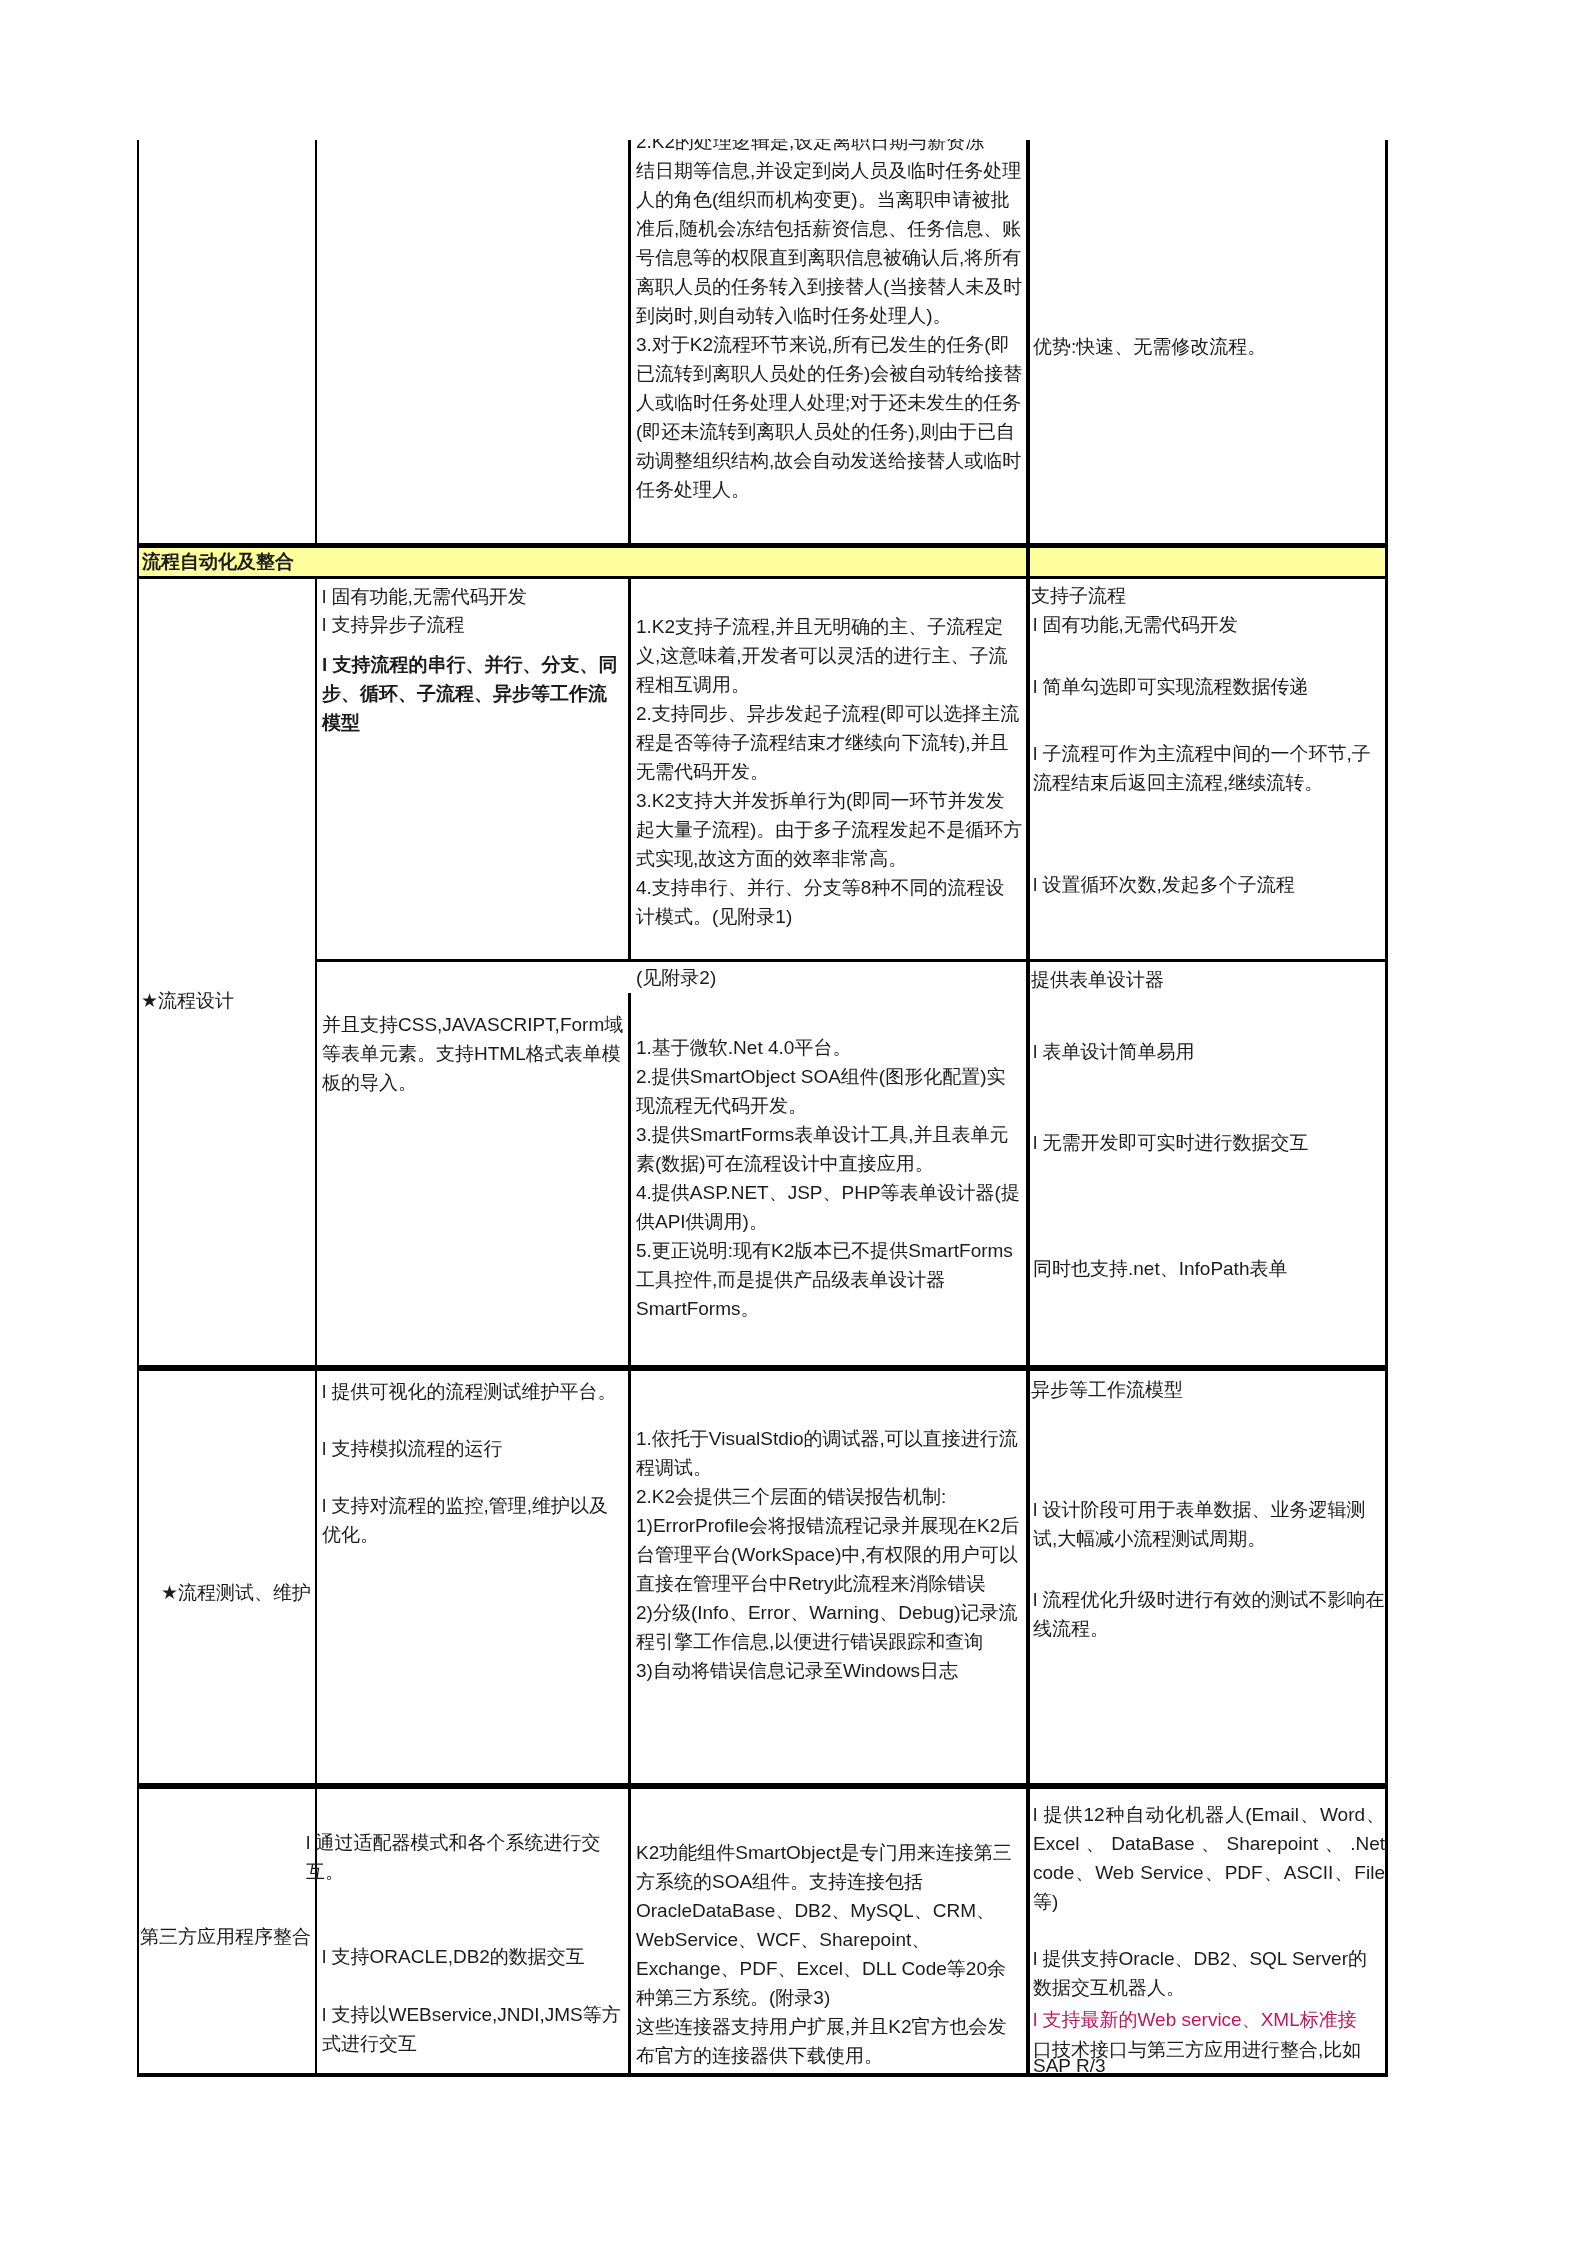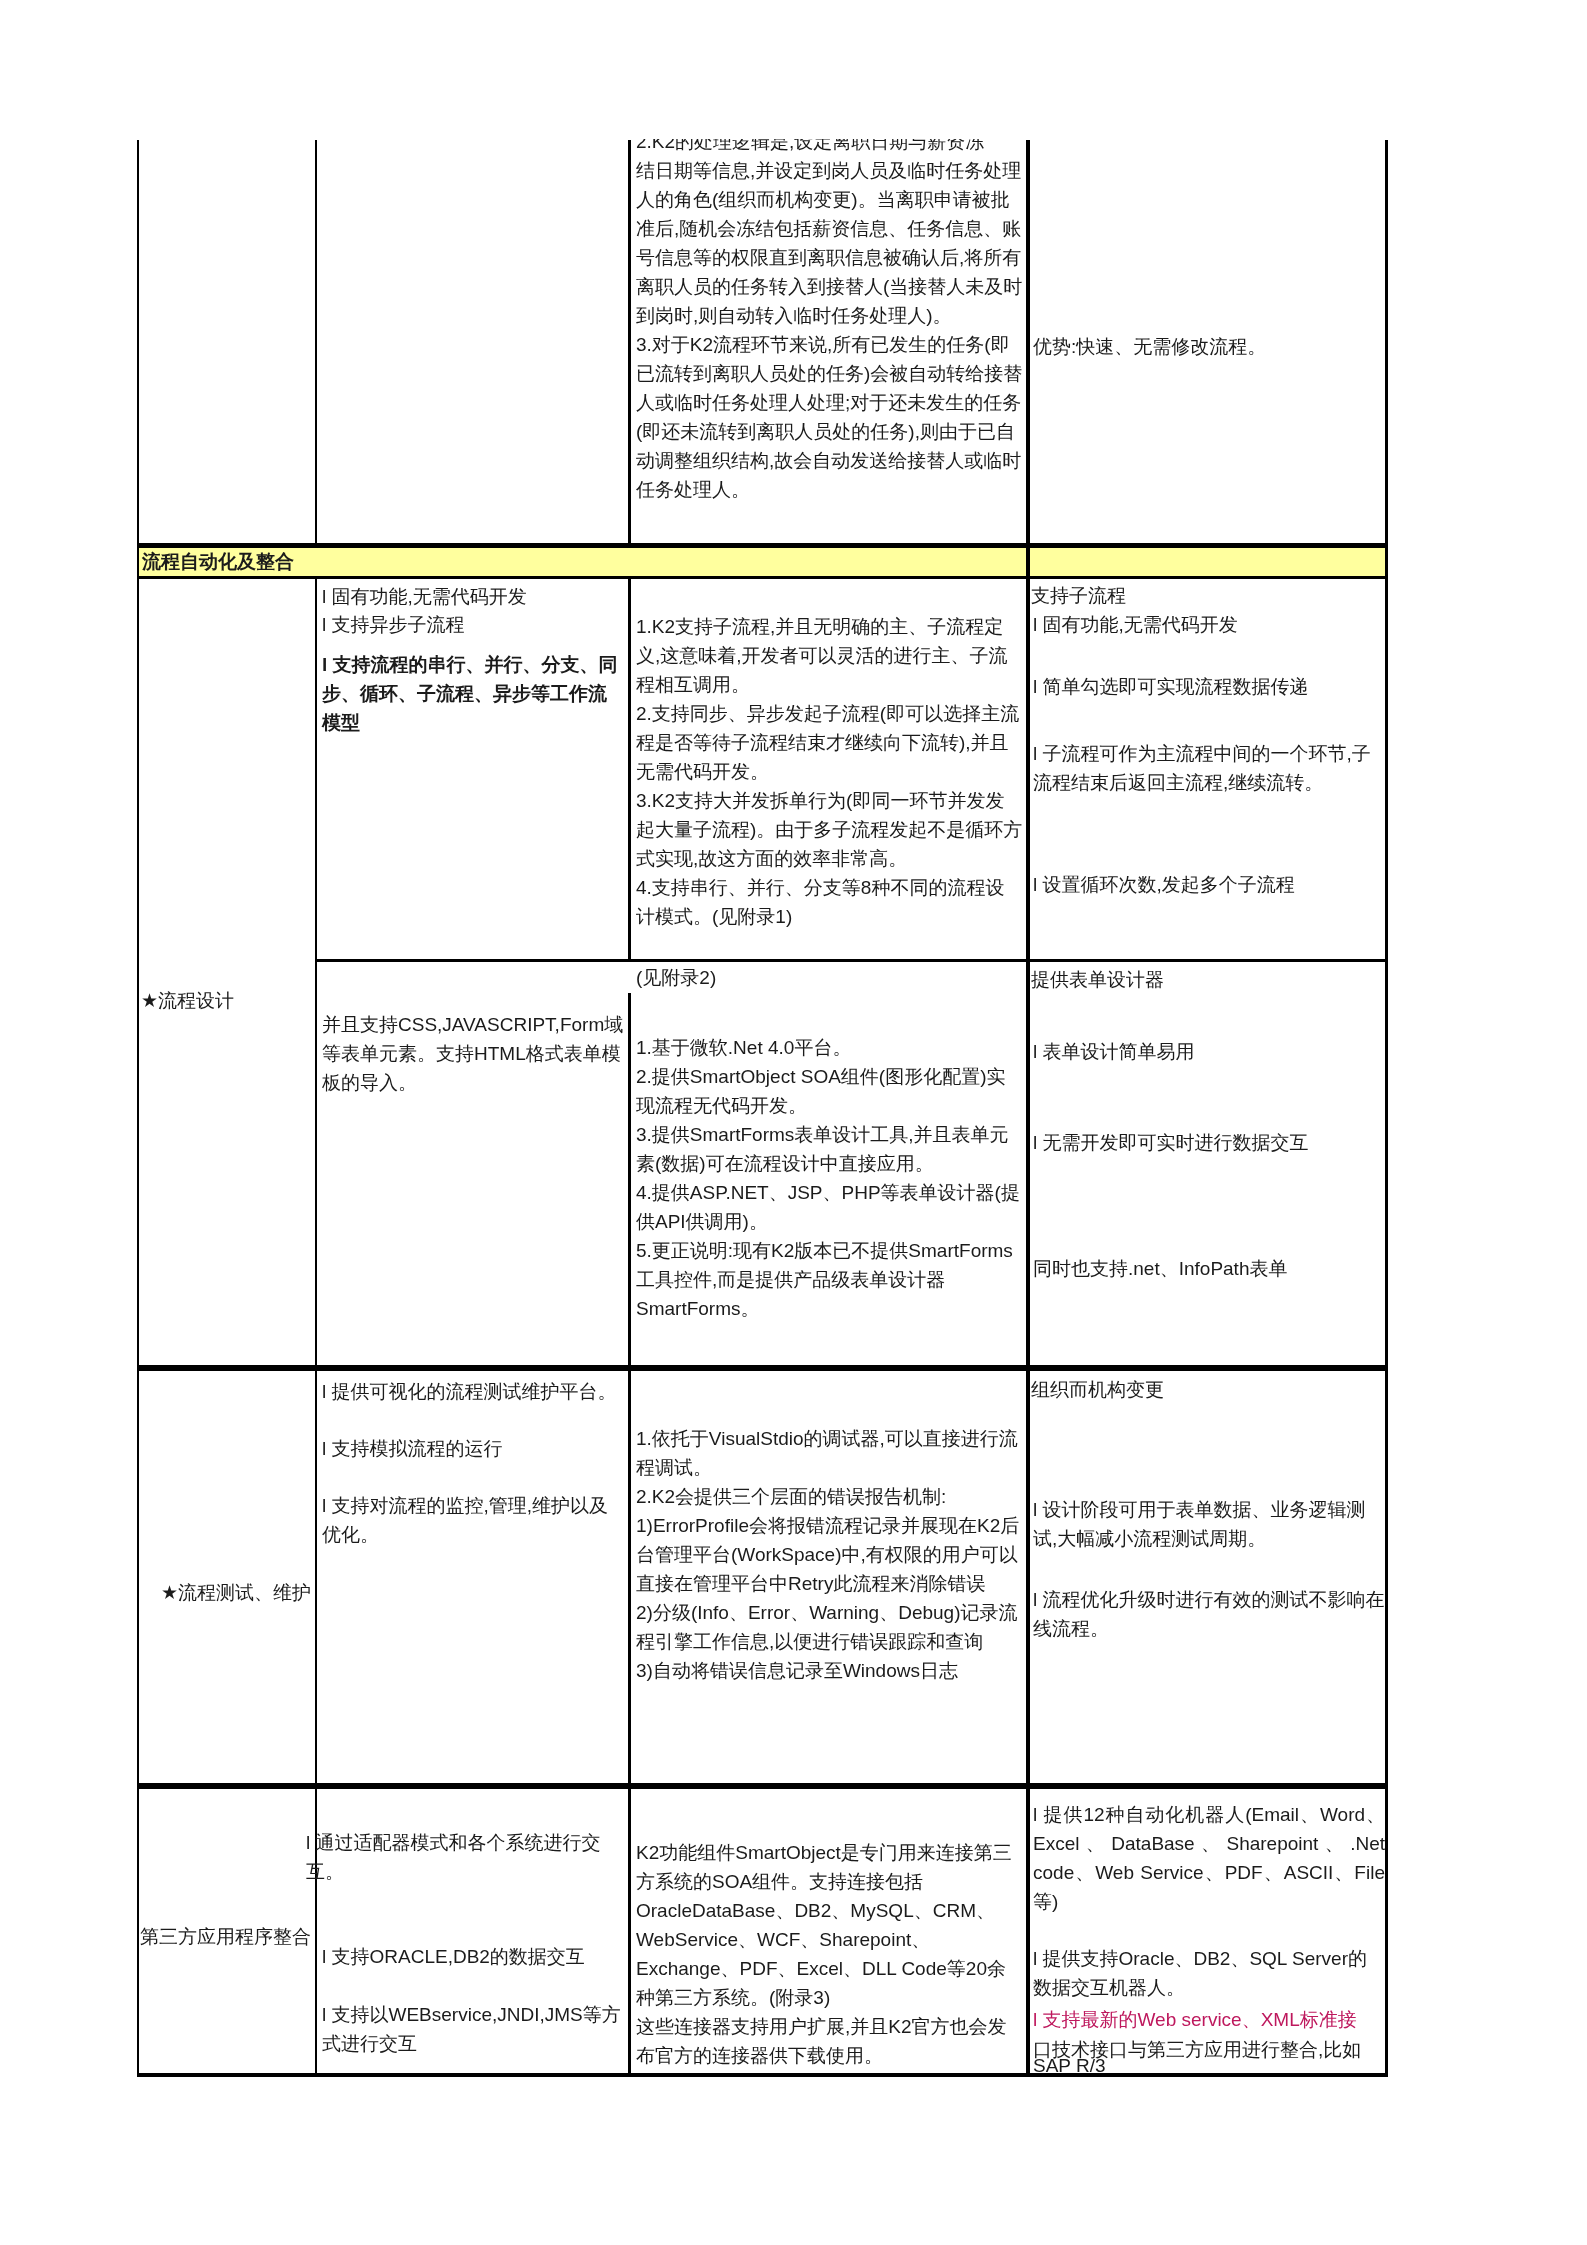--- a/index.html
+++ b/index.html
@@ -86,21 +86,21 @@
 
   <div class="t" style="left:141px; top:1578px; width:172px;margin-left:20px;">★流程测试、维护</div>
   <div class="t" style="left:322px; top:1377px; width:303px;">l  提供可视化的流程测试维护平台。</div>
   <div class="t" style="left:322px; top:1434px; width:303px;">l  支持模拟流程的运行</div>
   <div class="t" style="left:322px; top:1491px; width:303px;">l  支持对流程的监控,管理,维护以及优化。</div>
   <div class="t" style="left:636px; top:1424px; width:387px;">1.依托于VisualStdio的调试器,可以直接进行流程调试。
 2.K2会提供三个层面的错误报告机制:
 1)ErrorProfile会将报错流程记录并展现在K2后台管理平台(WorkSpace)中,有权限的用户可以直接在管理平台中Retry此流程来消除错误
 2)分级(Info、Error、Warning、Debug)记录流程引擎工作信息,以便进行错误跟踪和查询
 3)自动将错误信息记录至Windows日志</div>
-  <div class="t" style="left:1031px; top:1375px; width:352px;">组织而机构变更</div>
+  <div class="t" style="left:1031px; top:1375px; width:352px;">异步等工作流模型</div>
   <div class="t" style="left:1033px; top:1495px; width:352px;">l  设计阶段可用于表单数据、业务逻辑测试,大幅减小流程测试周期。</div>
   <div class="t" style="left:1033px; top:1585px; width:352px;">l  流程优化升级时进行有效的测试不影响在线流程。</div>
 
   <div class="t" style="left:140px; top:1922px; width:172px;">第三方应用程序整合</div>
   <div class="t" style="left:306px; top:1828px; width:303px;">l  通过适配器模式和各个系统进行交互。</div>
   <div class="t" style="left:322px; top:1942px; width:303px;">l  支持ORACLE,DB2的数据交互</div>
   <div class="t" style="left:322px; top:2000px; width:303px;">l  支持以WEBservice,JNDI,JMS等方式进行交互</div>
   <div class="t" style="left:636px; top:1838px; width:387px;">K2功能组件SmartObject是专门用来连接第三方系统的SOA组件。支持连接包括OracleDataBase、DB2、MySQL、CRM、WebService、WCF、Sharepoint、Exchange、PDF、Excel、DLL Code等20余种第三方系统。(附录3)
 这些连接器支持用户扩展,并且K2官方也会发布官方的连接器供下载使用。</div>
   <div class="t" style="left:1033px; top:1800px; width:352px; text-align:justify;">l  提供12种自动化机器人(Email、Word、Excel、DataBase、Sharepoint、.Net code、Web Service、PDF、ASCII、File等)</div>

